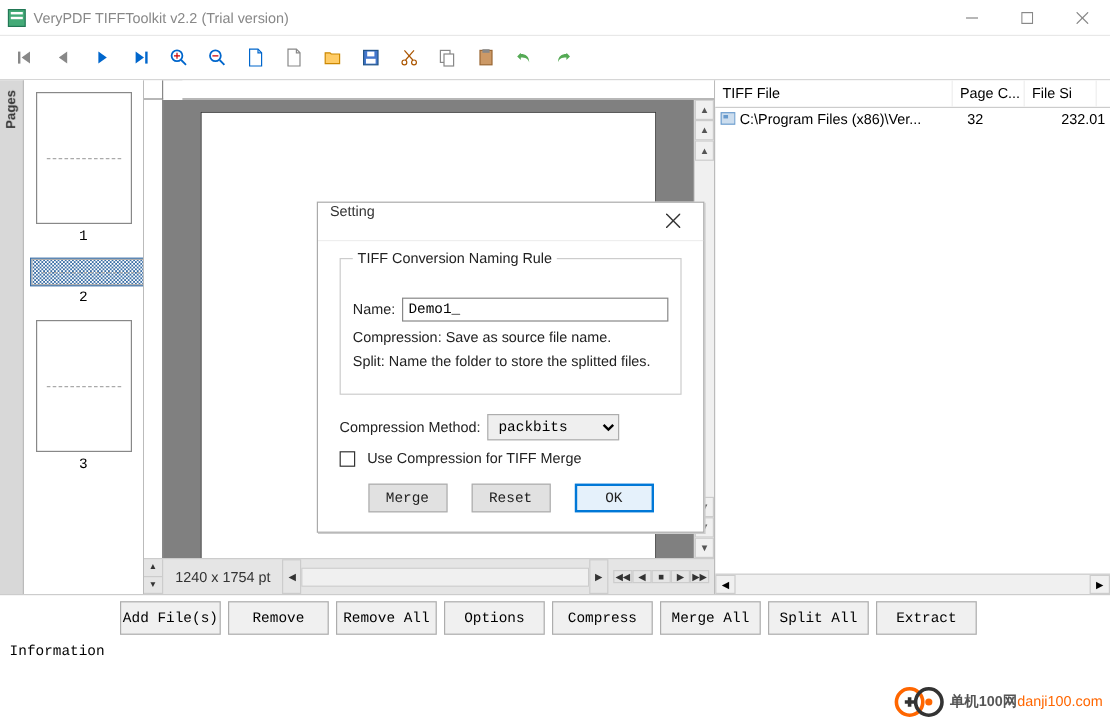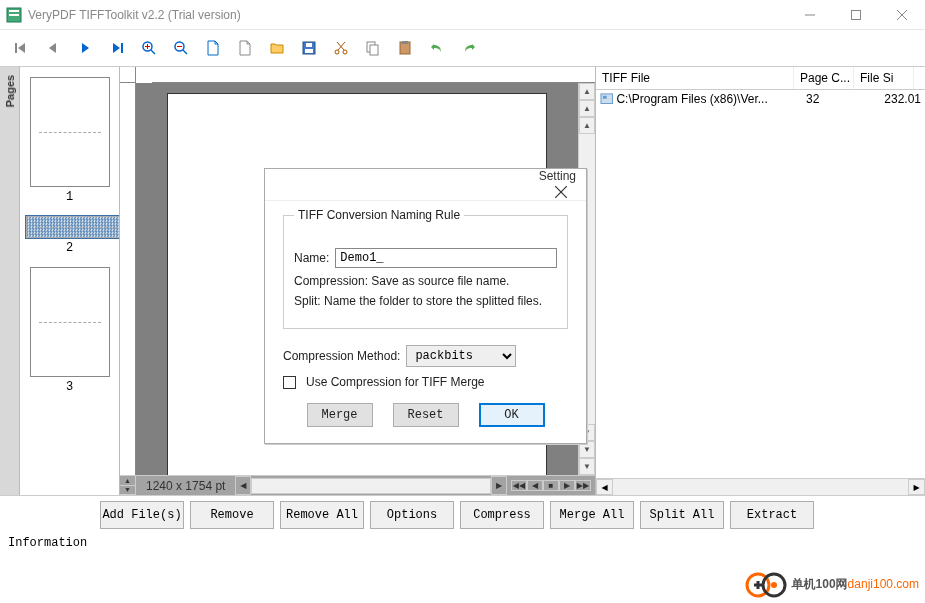--- a/index.html
+++ b/index.html
@@ -29,21 +29,21 @@
 .thumb-num { text-align:center; margin-bottom:12px; }
 .preview-wrap { flex:1; display:flex; flex-direction:column; min-width:0; }
 .preview-body { flex:1; display:flex; background:#808080; position:relative; min-height:0; }
 .ruler-h { height:16px; background:#fff; border-bottom:1px solid #888; margin-left:16px; }
 .ruler-v { width:16px; background:#fff; border-right:1px solid #888; }
 .canvas { flex:1; background:#808080; position:relative; overflow:hidden; }
 .page { background:#fff; width:380px; height:520px; margin:10px auto 0; border:1px solid #333; }
 .vscroll { width:17px; background:#f0f0f0; border-left:1px solid #ccc; display:flex; flex-direction:column; }
 .vscroll .btn { height:17px; background:#f0f0f0; border:1px solid #ccc; display:flex; align-items:center; justify-content:center; font-size:8px; color:#555;}
 .vscroll .track { flex:1; }
-.preview-footer { height:20px; background:#a3a3a3; border-top:1px solid #ccc; display:flex; align-items:center; font-family:"Courier New",monospace; font-size:11px; color:#333; }
+.preview-footer { height:30px; background:#e5e5e5; border-top:1px solid #ccc; display:flex; align-items:center; font-family:"Courier New",monospace; font-size:11px; color:#333; }
 .preview-footer .vbox { width:16px; height:100%; border-right:1px solid #ccc; display:flex; flex-direction:column; }
 .preview-footer .vbox div { flex:1; display:flex; align-items:center; justify-content:center; font-size:7px; border-bottom:1px solid #ccc;}
 .preview-footer .dim { padding:0 10px; }
 .preview-footer .hscroll { flex:1; height:16px; background:#f0f0f0; border:1px solid #ccc; position:relative; }
 .preview-footer .hbtn { width:16px; height:100%; border:1px solid #ccc; display:inline-flex; align-items:center; justify-content:center; font-size:8px;}
 .preview-footer .nav { display:flex; padding:0 4px; gap:0;}
 
 
 .right { width:330px; border-left:1px solid #bbb; display:flex; flex-direction:column; }
 .right-head { display:flex; background:#fff; border-bottom:1px solid #ccc; font-family:"Courier New",monospace; font-size:12px; }
@@ -56,21 +56,21 @@
 .right-scroll { height:17px; border-top:1px solid #ccc; background:#f0f0f0; display:flex; }
 .right-scroll .sbtn { width:17px; border:1px solid #ccc; display:flex; align-items:center; justify-content:center; font-size:8px;}
 
 
 .btnrow { height:38px; display:flex; align-items:center; padding-left:100px; gap:6px; }
 .bigbtn { width:84px; height:28px; background:#f0f0f0; border:1px solid #adadad; font-family:"Courier New",monospace; font-size:12px; display:flex; align-items:center; justify-content:center; }
 .info { padding:2px 8px; font-family:"Courier New",monospace; }
 
 
 .dialog { position:absolute; left:264px; top:168px; width:323px; background:#fff; border:1px solid #aaa; box-shadow: 1px 1px 0 #ccc; }
-.dlg-title { height:32px; display:flex; align-items:flex-end; padding:0 10px; border-bottom:1px solid #eee; color:#333; font-size:12px;flex-direction:column;}
+.dlg-title { height:32px; display:flex; align-items:flex-start; padding:0 10px; border-bottom:1px solid #eee; color:#333; font-size:12px;}
 .dlg-title .x { margin-left:auto; width:30px; height:30px; display:flex; align-items:center; justify-content:center; }
 .dlg-body { padding:14px 18px 16px; font-family:"Courier New",monospace; font-size:12px; color:#222; }
 .fieldset { border:1px solid #ccc; padding:12px 10px 14px; margin-bottom:16px; }
 .fieldset .legend { position:relative; top:-20px; background:#fff; display:inline-block; padding:0 4px; margin-bottom:-10px; }
 .row { display:flex; align-items:center; margin:6px 0; gap:6px; }
 .tinput { flex:1; height:20px; border:1px solid #888; padding:1px 4px; font-family:"Courier New",monospace; font-size:12px; }
 .sel { width:110px; height:22px; border:1px solid #adadad; background:#efefef; padding:1px 4px; font-family:"Courier New",monospace;}
 .chk { width:13px; height:13px; border:1px solid #333; display:inline-block; margin-right:4px; vertical-align:middle;}
 .dlg-btns { display:flex; justify-content:center; gap:20px; margin-top:14px; }
 .dbtn { width:66px; height:24px; background:#e1e1e1; border:1px solid #adadad; display:flex; align-items:center; justify-content:center; font-family:"Courier New",monospace;}

